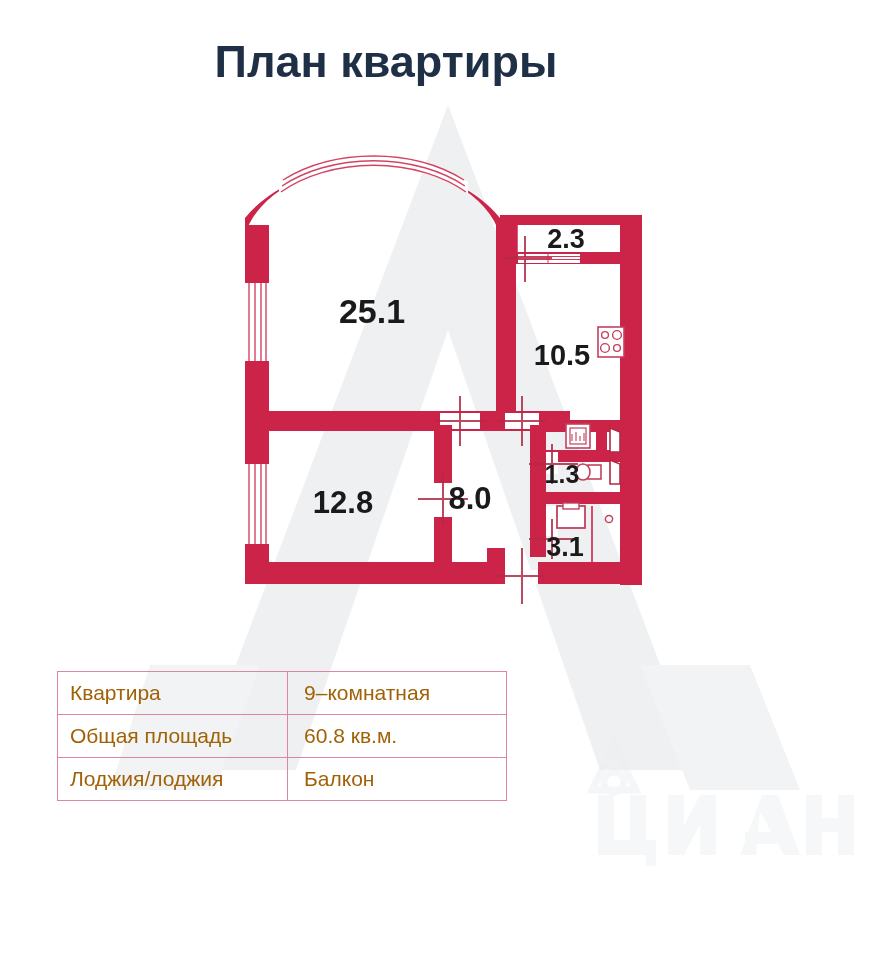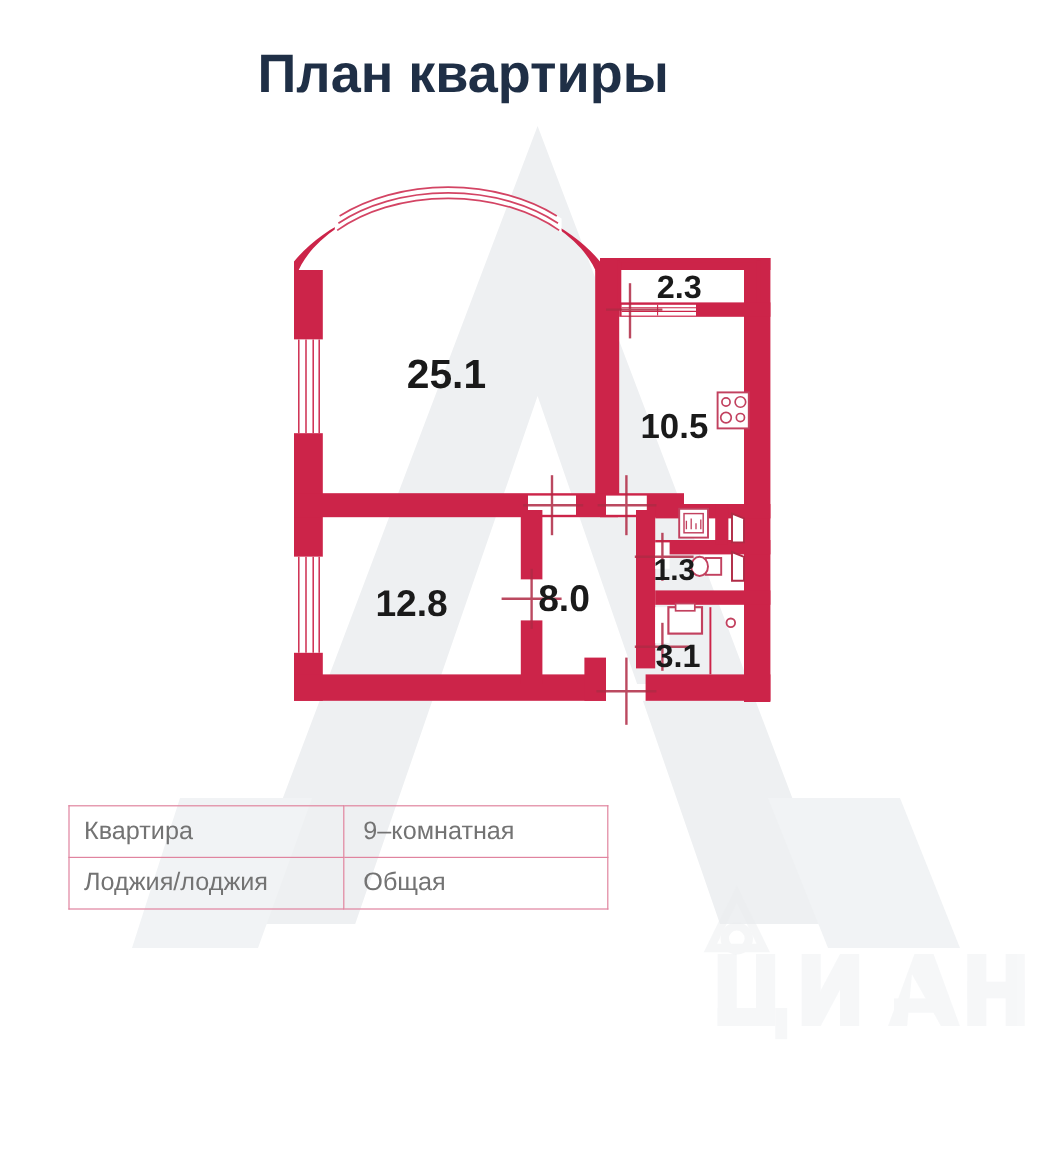--- a/index.html
+++ b/index.html
@@ -44,21 +44,21 @@
     position: absolute;
     left: 57px;
     top: 671px;
     width: 450px;
     border-collapse: collapse;
     font-family: "Liberation Sans", sans-serif;
   }
   .info-table td {
     border: 1.5px solid #e0849f;
     font-size: 21px;
-    color: #737373;
+    color: #a16207;
     padding: 8px 10px 8px 12px;
     height: 26px;
     line-height: 26px;
     white-space: nowrap;
   }
   .info-table td.label-cell {
     width: 222px;
   }
   .info-table td.value-cell {
     width: 214px;
@@ -277,19 +277,23 @@
 
   </svg>
 
   <table class="info-table">
     <tbody>
       <tr>
         <td class="label-cell">Квартира</td>
         <td class="value-cell">9–комнатная</td>
       </tr>
       <tr>
+        <td class="label-cell">Общая площадь</td>
+        <td class="value-cell">60.8 кв.м.</td>
+      </tr>
+      <tr>
         <td class="label-cell">Лоджия/лоджия</td>
-        <td class="value-cell">Общая</td>
+        <td class="value-cell">Балкон</td>
       </tr>
     </tbody>
   </table>
 
 </div>
 
 </body></html>

